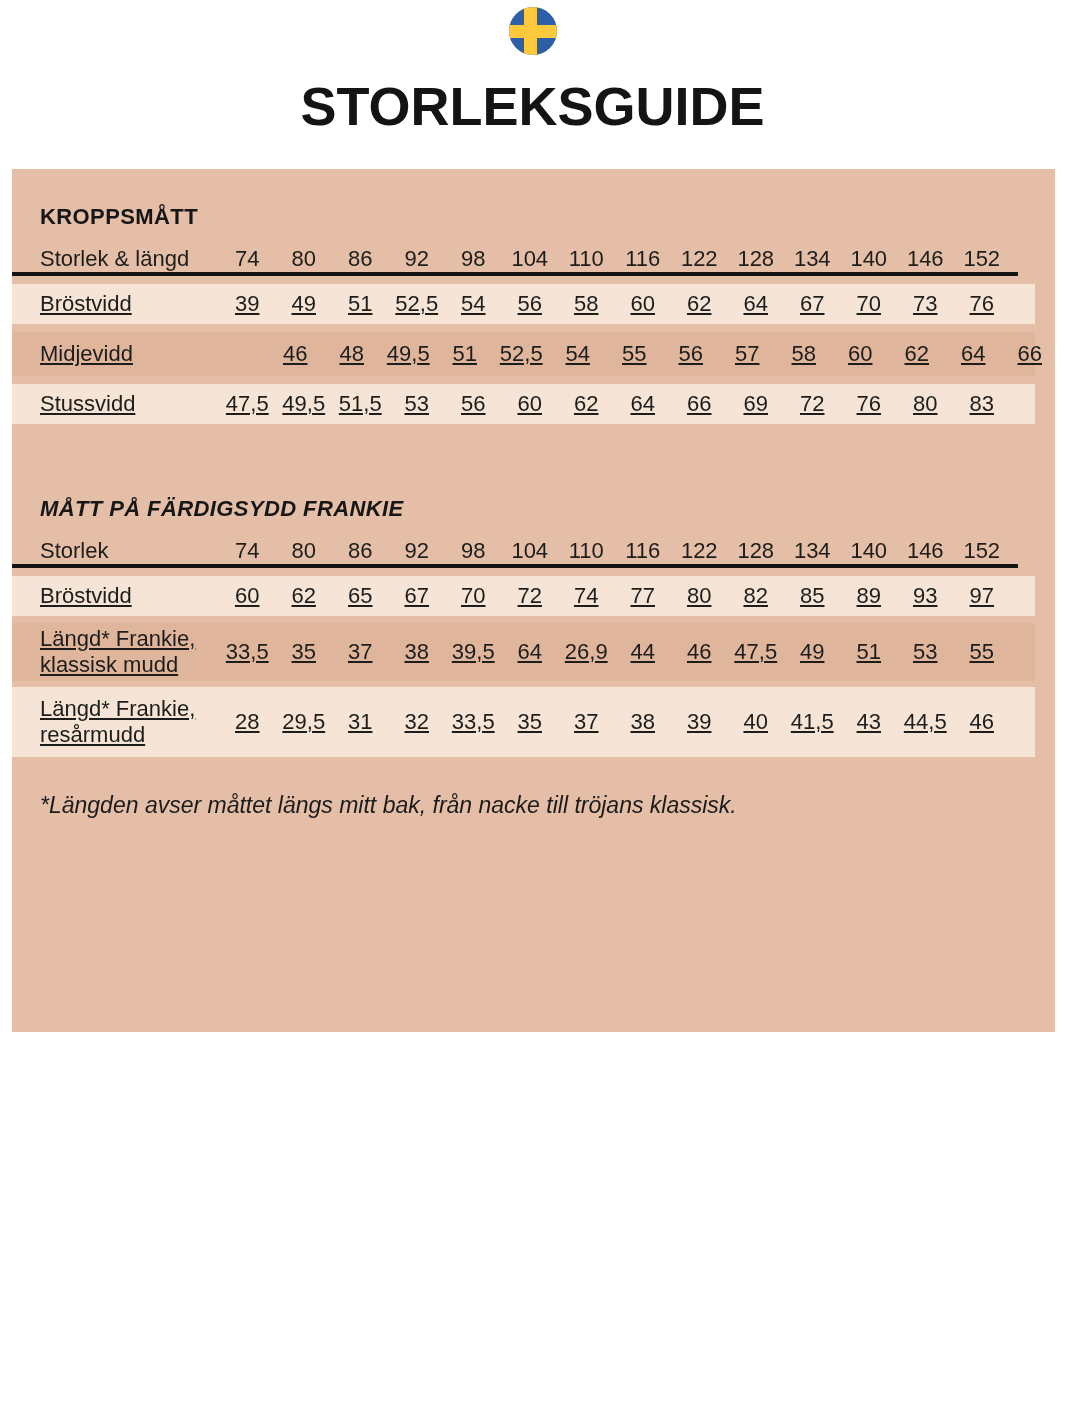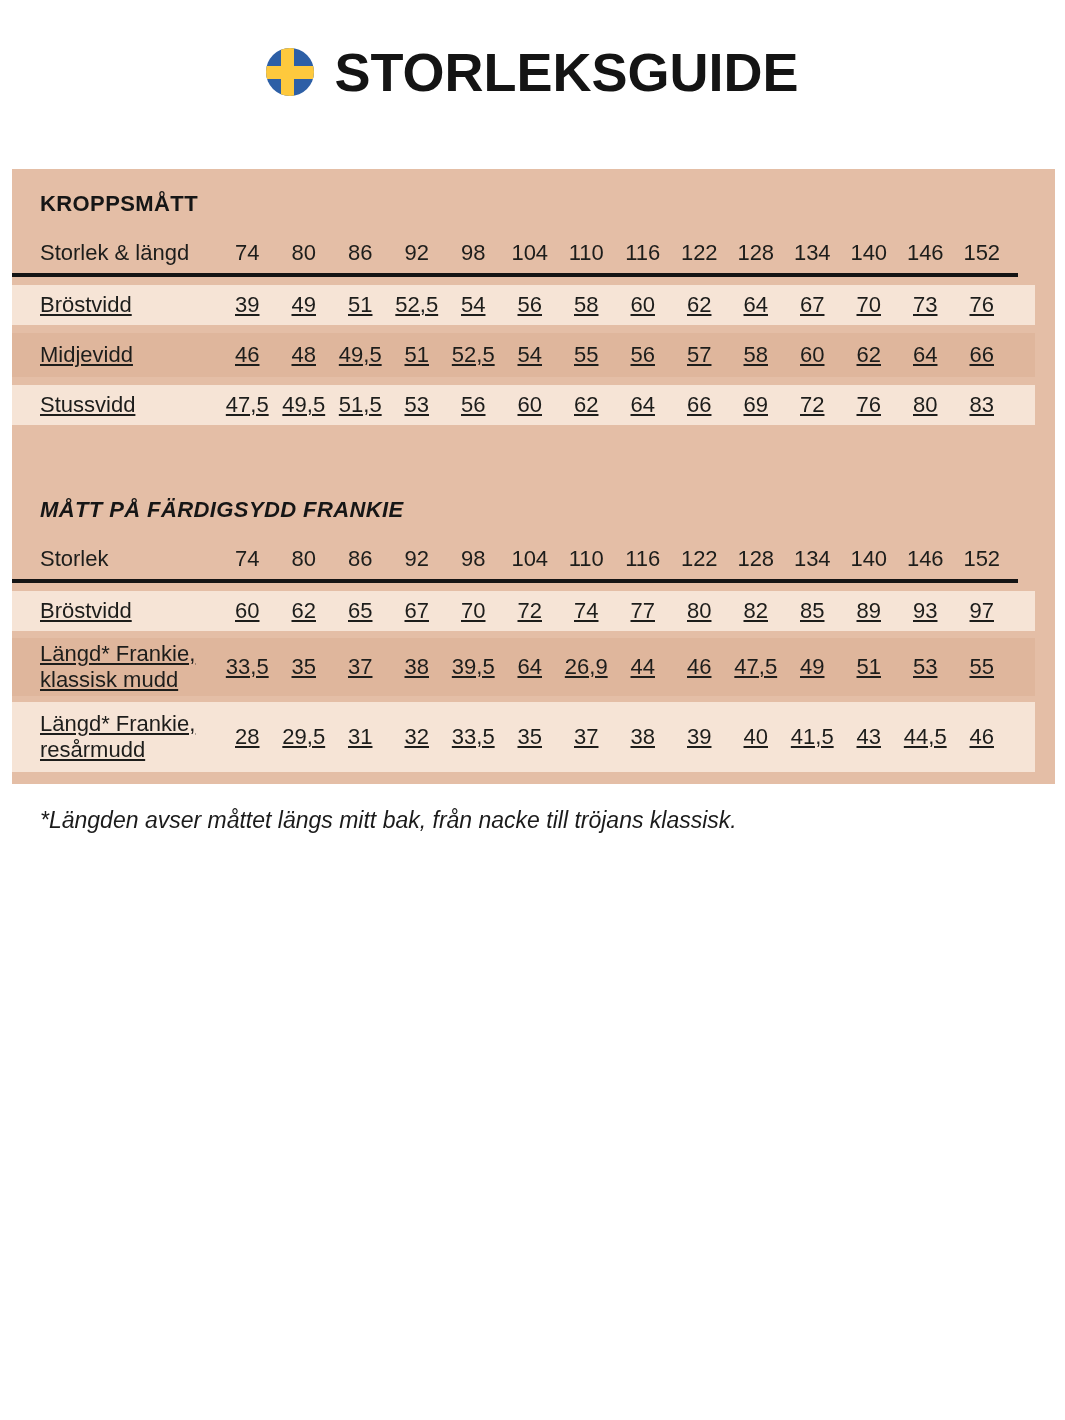--- a/index.html
+++ b/index.html
@@ -7,21 +7,21 @@
     width:1065px; height:1420px;
     background:var(--page_bg, #ffffff);
     font-family:"Liberation Sans", sans-serif;
     color:var(--text, #1d1d1b);
     overflow:hidden;
   }
 
   
   .masthead {
     display:flex; align-items:center; justify-content:center;
-    gap:20px; padding-top:44px; height:56px;
+    gap:20px; padding-top:44px; height:56px;flex-direction:column;
   }
   .flag {
     position:relative; width:48px; height:48px; flex:none;
     border-radius:50%; overflow:hidden;
     background:var(--flag_blue, #2d5fa6);
   }
   .flag .flag-h {
     position:absolute; left:0; right:0; top:17.5px; height:13px;
     background:var(--flag_yellow, #fec93d);
   }
@@ -31,23 +31,23 @@
   }
   h1.page-title {
     margin:0; font-size:54px; font-weight:700; letter-spacing:0px;
     color:#141414;
   }
 
   
   .panel {
     box-sizing:border-box;
     margin:69px 10px 0 12px;
-    width:1043px; height:615px;
+    width:1043px; height:863px;
     background:var(--panel_bg, #e4bea6);
-    padding-top:22px;
+    padding-top:35px;
   }
   h2.section-title {
     margin:0 0 0 28px;
     font-size:22px; font-weight:700; letter-spacing:0.4px;
     line-height:26px; color:#161616;
   }
   h2.second { margin-top:72px;font-style:italic; }
 
   
   .trow { display:flex; align-items:center; }
@@ -57,28 +57,29 @@
     font-size:22px; line-height:26px;
     white-space:pre-line;
   }
   .cells { display:flex; flex:none; }
   .cells .cell {
     width:56.5px; flex:none;
     text-align:center; font-size:22px;
   }
 
   .trow.head {
-    height:40px; margin-top:16px; margin-right:37px;
+    height:40px; margin-top:2px; margin-right:37px;
     border-bottom:4px solid var(--rule, #141414);
+    align-items:flex-end;
   }
   .trow.data { margin-right:20px;text-decoration:underline; }
   .trow.light { background:var(--row_light, #f6e4d6); }
   .trow.dark  { background:var(--row_dark, #dfb69c); }
   .h40 { height:40px; margin-top:8px; }
-  .h44 { height:44px; margin-top:8px; }
+  .h44 { height:44px; margin-top:8px;gap:48px; }
   .h58 { height:58px; margin-top:7px; }
   .h70 { height:70px; margin-top:6px; }
 
   
   .footnote {
     margin:34px 28px 0 28px;
     font-size:23px; font-style:italic; line-height:28px;
     color:#1b1b1b;
   }
 </style>

